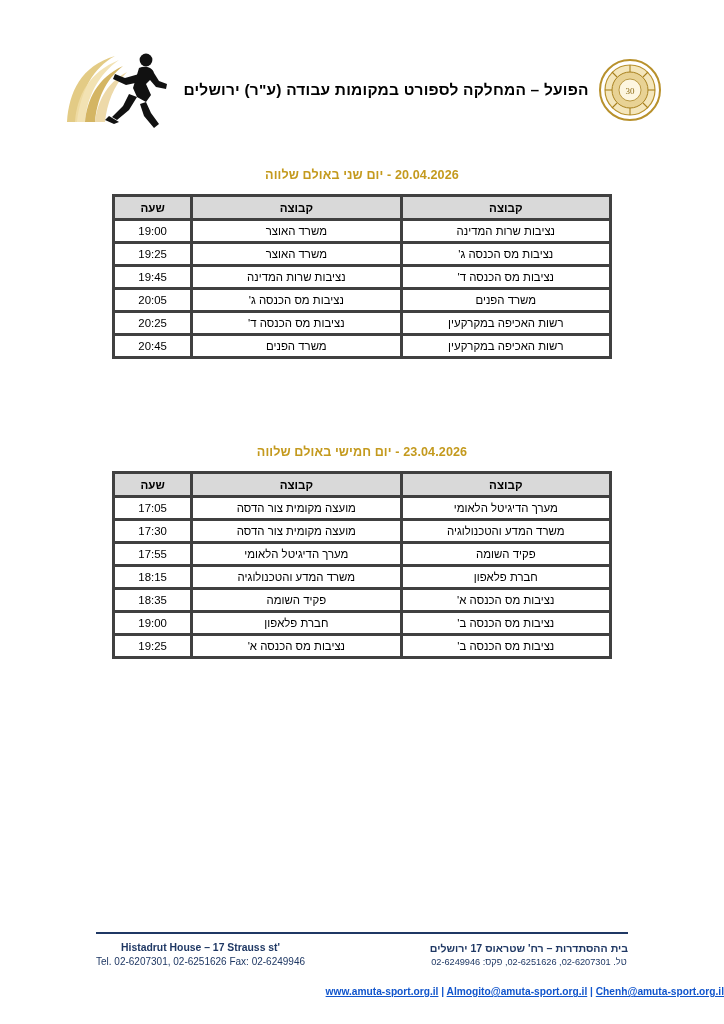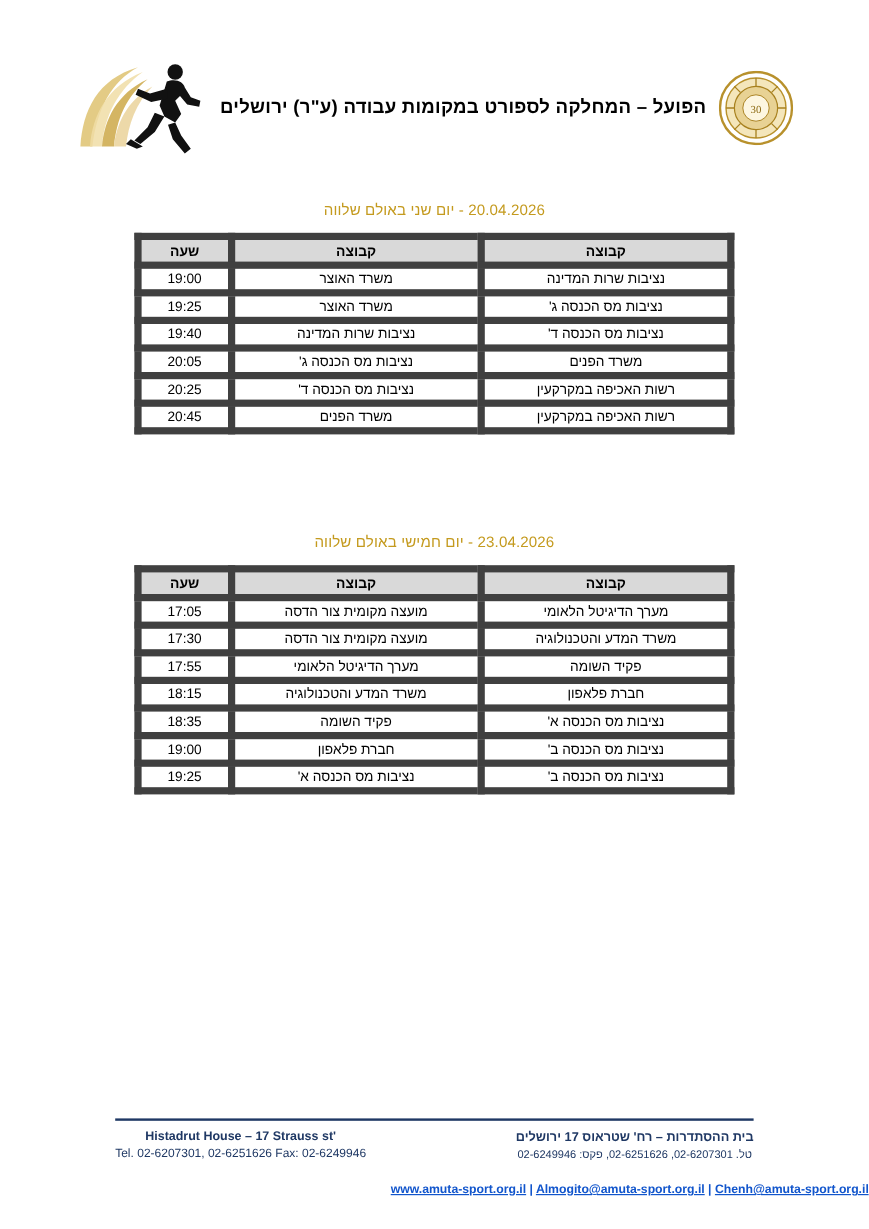--- a/index.html
+++ b/index.html
@@ -93,36 +93,36 @@
     left: 0;
     width: 724px;
   }
   .section-1 { top: 168px; }
   .section-2 { top: 445px; }
 
   .section-title {
     text-align: center;
     direction: rtl;
     font-size: 12.6px;
-    font-weight: normal;
+    font-weight: bold;
     color: #c49a1e;
     margin-bottom: 12px;
     letter-spacing: 0.1px;
   }
 
   table.sched {
     border-collapse: collapse;
     margin: 0 auto;
     width: 500px;
     direction: rtl;
     table-layout: fixed;
   }
   table.sched th,
   table.sched td {
-    border: 6px solid #404040;
+    border: 3px solid #404040;
     height: 23px;
     font-size: 11.4px;
     text-align: center;
     vertical-align: middle;
     padding: 1px 4px;
     box-sizing: border-box;
   }
   table.sched th {
     background: #d9d9d9;
     font-weight: bold;
@@ -283,21 +283,21 @@
           <td class="time-cell">19:00</td>
         </tr>
         <tr>
           <td>נציבות מס הכנסה ג'</td>
           <td>משרד האוצר</td>
           <td class="time-cell">19:25</td>
         </tr>
         <tr>
           <td>נציבות מס הכנסה ד'</td>
           <td>נציבות שרות המדינה</td>
-          <td class="time-cell">19:40</td>
+          <td class="time-cell">19:45</td>
         </tr>
         <tr>
           <td>משרד הפנים</td>
           <td>נציבות מס הכנסה ג'</td>
           <td class="time-cell">20:05</td>
         </tr>
         <tr>
           <td>רשות האכיפה במקרקעין</td>
           <td>נציבות מס הכנסה ד'</td>
           <td class="time-cell">20:25</td>

